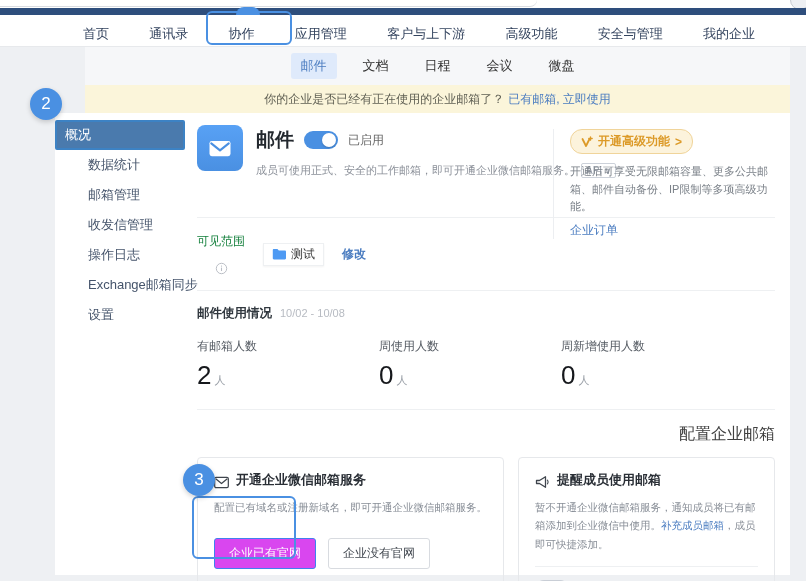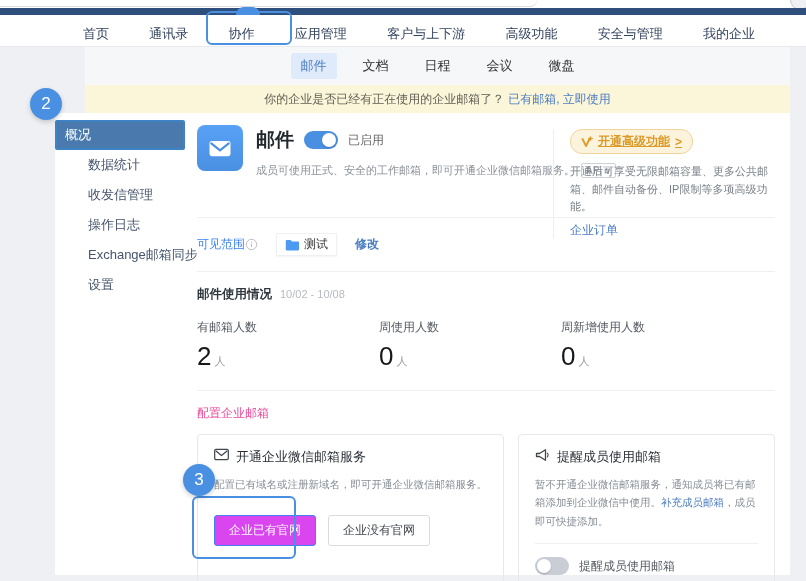--- a/index.html
+++ b/index.html
@@ -66,47 +66,47 @@
     background:#fff; box-shadow:0 1px 2px rgba(0,0,0,.2); }
   .toggle-state { font-size:12px; color:#666; }
   .app-desc { margin-top:10px; font-size:11px; color:#8b9099; white-space:nowrap; display:flex;
     align-items:center; gap:6px; }
   .api-chip { display:inline-flex; align-items:center; gap:2px; border:1px solid #ccd1d9; border-radius:2px;
     padding:0 4px; font-size:10px; color:#959ca8; height:15px; cursor:pointer; background:#fff; }
 
   .app-right { position:absolute; right:0; top:4px; width:222px; border-left:1px solid #eceef1;
     padding-left:16px; }
   .premium-pill { display:inline-flex; align-items:center; gap:5px; background:#fcf3dc; border:1px solid #f0d49a;
-    border-radius:12px; padding:3px 10px; font-size:12px; color:#dc9a28; font-weight:600; cursor:pointer;text-decoration:underline; }
+    border-radius:12px; padding:3px 10px; font-size:12px; color:#dc9a28; font-weight:600; cursor:pointer; }
   .premium-desc { margin-top:9px; font-size:11px; color:#7a8088; line-height:1.6; }
   .link-blue { color:#4a7cc0; cursor:pointer; }
   .order-link { display:inline-block; margin-top:6px; font-size:12px; }
 
   .visibility-row { padding:15px 0; display:flex; align-items:center; gap:18px; }
-  .vis-label { display:flex; align-items:center; gap:0; color:#3b82f6; font-size:12px; }
+  .vis-label { display:flex; align-items:center; gap:12px; color:#15803d; font-size:12px;flex-direction:column; }
   .scope-chip { display:inline-flex; align-items:center; gap:5px; background:#fff; border:1px solid #eef0f2;
     box-shadow:0 1px 2px rgba(0,0,0,.05); padding:2px 8px; font-size:12px; color:#333; }
   .edit-link { font-size:12px; font-weight:600; }
 
   .usage { padding:14px 0 18px; }
   .usage-title-row { display:flex; align-items:baseline; gap:8px; }
   .usage-title { font-size:12.5px; color:#31383f; font-weight:600; }
   .usage-period { font-size:11px; color:#b7bbc2; }
   .stats-row { display:flex; margin-top:16px; }
   .stat { width:182px; }
   .stat-label { font-size:12px; color:#555b63; }
   .stat-value-row { margin-top:5px; display:flex; align-items:baseline; gap:3px; }
   .stat-value { font-size:26px; color:#16181c; font-weight:500; }
   .stat-unit { font-size:11px; color:#9aa0a8; }
 
   .configure { padding:14px 0 0; }
-  .configure-label { font-size:12px; color:#ec4899; }
+  .configure-label { font-size:16px; color:#404040;text-align:right; }
   .cards-row { display:flex; gap:14px; margin-top:12px; }
   .cfg-card { flex:1; border:1px solid #e6e8eb; border-radius:4px; padding:13px 16px; min-height:142px; }
-  .cfg-head { display:flex; align-items:flex-start; gap:7px; font-size:13px; font-weight:400; color:#2a2f36; }
+  .cfg-head { display:flex; align-items:flex-end; gap:7px; font-size:13px; font-weight:700; color:#2a2f36; }
   .cfg-desc { margin-top:9px; font-size:10.5px; color:#878d96; line-height:1.75; }
   .cfg-desc.nowrap { white-space:nowrap; }
   .btn-row { margin-top:22px; display:flex; gap:12px; }
   .btn { font-size:12px; border-radius:3px; padding:6px 14px; cursor:pointer; white-space:nowrap; }
   .btn-primary { background:#d946ef; color:#fff; border:1px solid #4080ef; }
   .btn-secondary { background:#fff; color:#3f454d; border:1px solid #d8dbe0; }
   .remind-divider { border-top:1px solid #eef0f2; margin-top:13px; }
   .remind-toggle-row { margin-top:13px; display:flex; align-items:center; gap:10px; font-size:12px; color:#555b63; }
 
   
@@ -156,20 +156,21 @@
     <div class="notice-banner">
       <span>你的企业是否已经有正在使用的企业邮箱了？</span>
       <span class="link">已有邮箱, 立即使用</span>
     </div>
 
     <div class="body">
 
       <div class="sidebar">
         <div class="side-item active">概况</div>
         <div class="side-item">数据统计</div>
+        <div class="side-item">邮箱管理</div>
         <div class="side-item">收发信管理</div>
         <div class="side-item">操作日志</div>
         <div class="side-item">Exchange邮箱同步</div>
         <div class="side-item">设置</div>
       </div>
 
       <div class="main">
 
         <div class="app-header">
           <div class="app-left">

